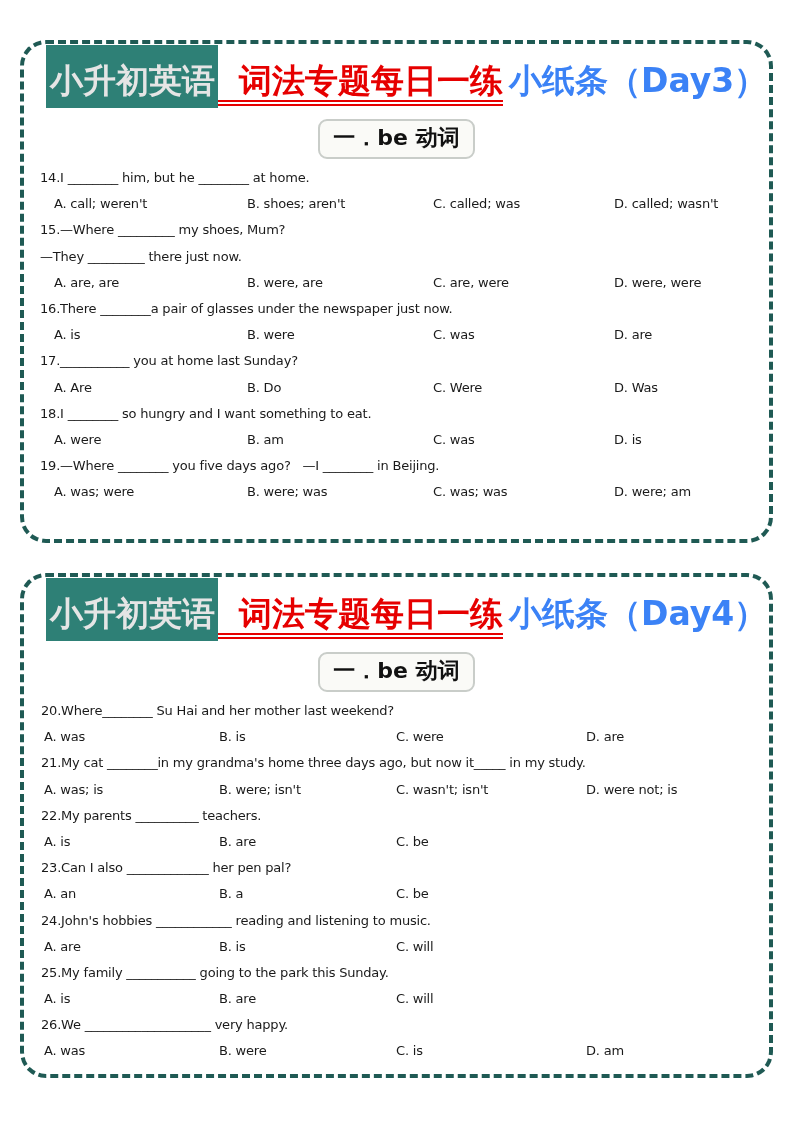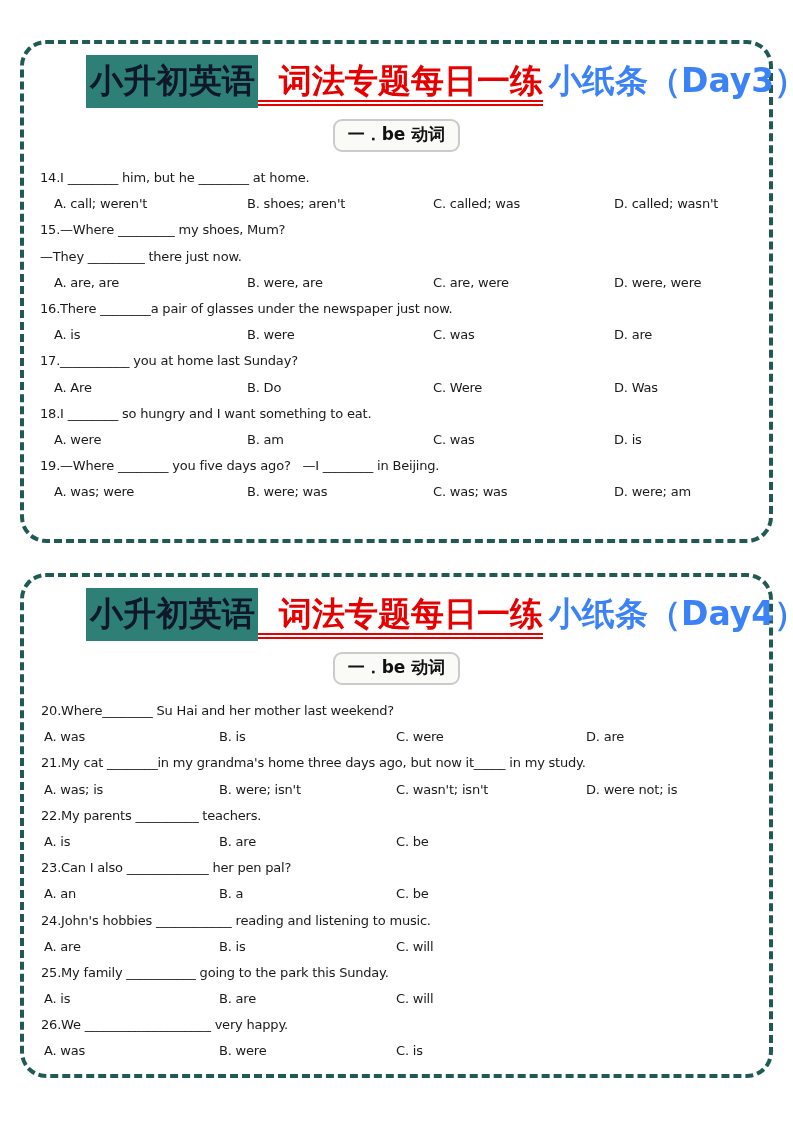--- a/index.html
+++ b/index.html
@@ -21,28 +21,28 @@
     position:absolute;left:20px;width:753px;background:#ffffff;
     border:4px dashed var(--border-teal);border-radius:26px;
   }
   #card-0{top:40px;height:503px;}
   #card-1{top:573px;height:505px;}
 
   .title{
     margin:12px 10px 0 22px;font-size:33px;font-weight:bold;
     white-space:nowrap;line-height:50px;letter-spacing:0;
   }
-  .title-badge{background:var(--teal);color:#0f172a;padding:6px 3px 8px 4px;margin-left:40px;}
+  .title-badge{background:var(--teal);color:#e5e5e5;padding:16px 3px 8px 4px;}
   .title-red{color:var(--red);border-bottom:6px double var(--red);padding-left:21px;}
   .title-rest{color:#3b82f6;margin-left:6px;}
 
   .pill-row{text-align:center;margin-top:13px;height:31px;}
   .pill{
     display:inline-block;border:2px solid var(--pill-border);border-radius:9px;
-    background:var(--pill-bg);padding:2px 13px 4px;font-size:17px;font-weight:600;color:#111111;
+    background:var(--pill-bg);padding:2px 13px 4px;font-size:22px;font-weight:600;color:#111111;
   }
 
   .questions{margin-top:15px;font-size:13px;letter-spacing:-0.2px;}
   #card-0 .questions{padding:0 10px 0 16px;}
   #card-1 .questions{padding:0 10px 0 17px;}
   .q-line{height:26.2px;line-height:26px;white-space:pre;}
   .opts{display:grid;height:26.2px;line-height:26px;}
   #card-0 .opts{padding-left:14px;grid-template-columns:193px 186px 181px 1fr;}
   #card-1 .opts{padding-left:3px;grid-template-columns:175px 177px 190px 1fr;}
   .opt{white-space:pre;}
@@ -144,15 +144,16 @@
       <div class="opts">
         <span class="opt">A. is</span>
         <span class="opt">B. are</span>
         <span class="opt">C. will</span>
       </div>
       <div class="q-line">26.We ____________________ very happy.</div>
       <div class="opts">
         <span class="opt">A. was</span>
         <span class="opt">B. were</span>
         <span class="opt">C. is</span>
+        <span class="opt">D. am</span>
       </div>
     </div>
 </div>
 
 </body></html>

